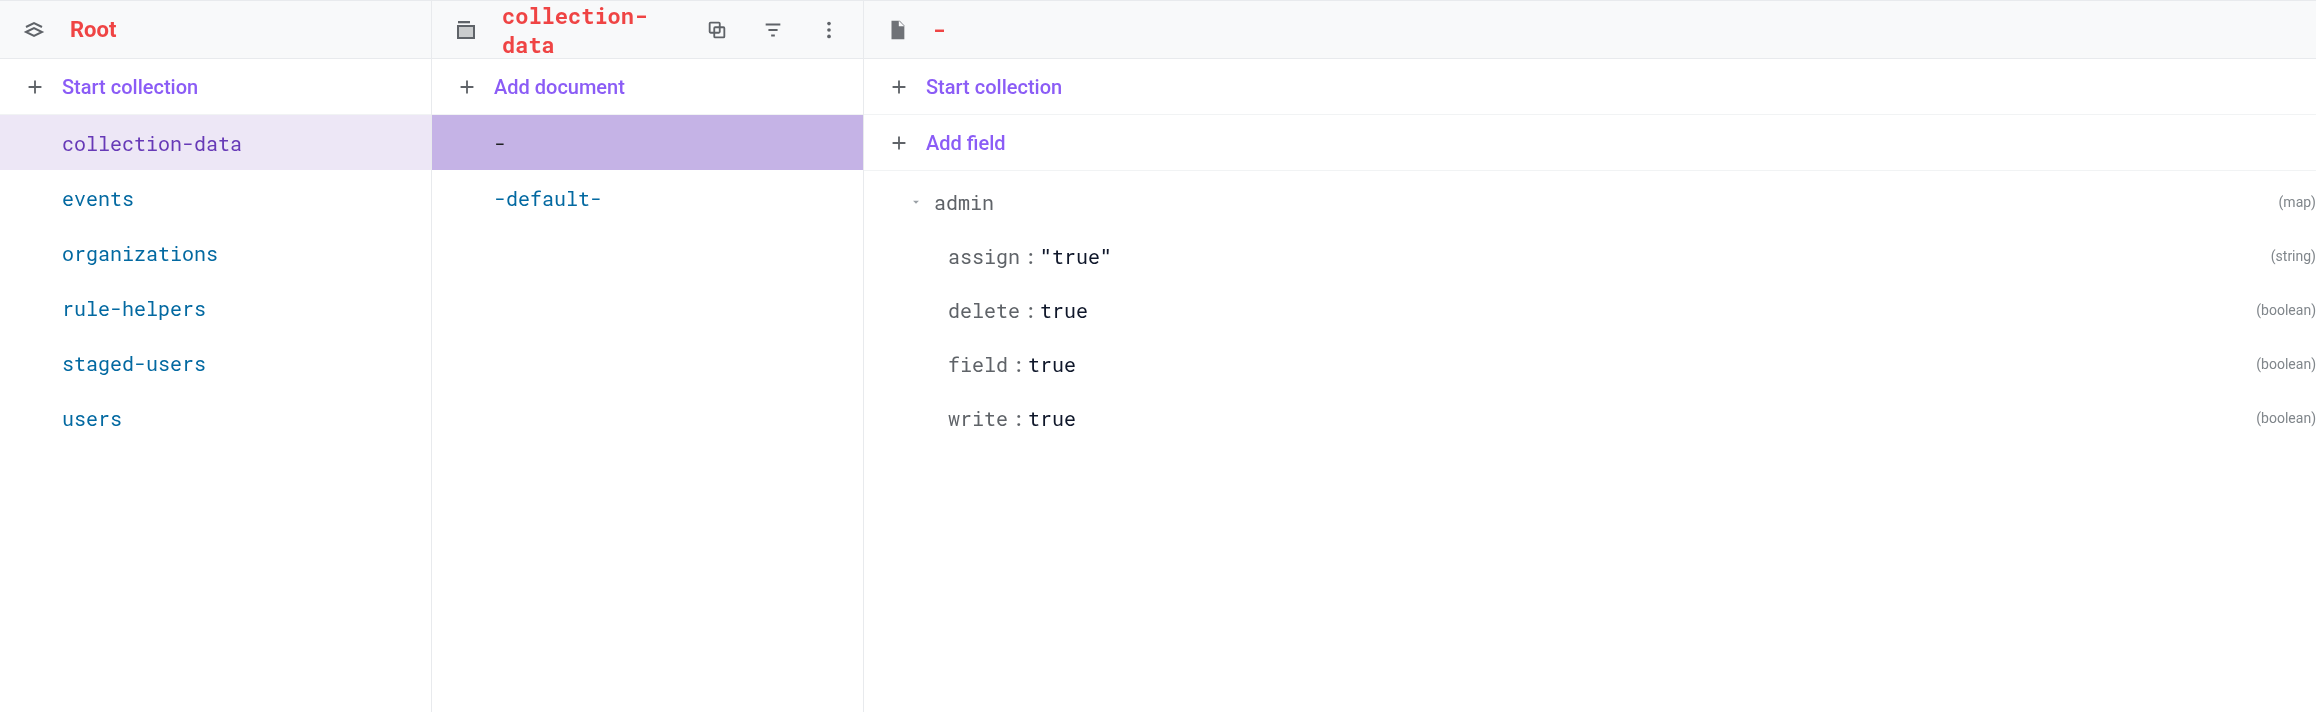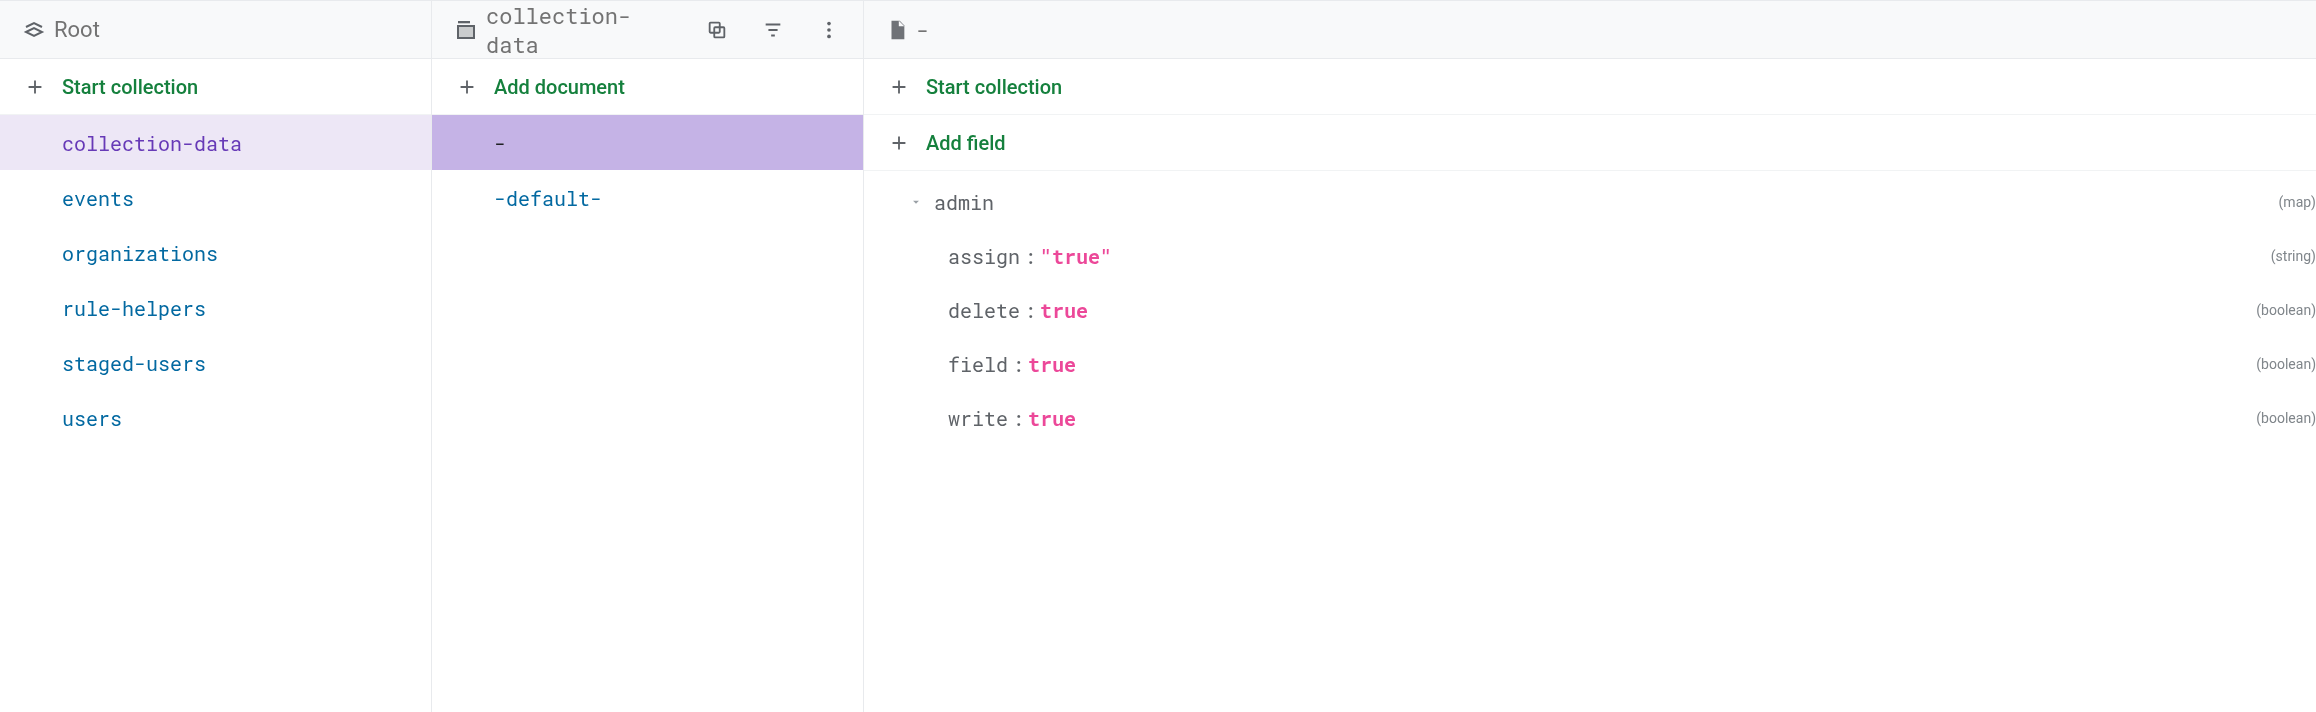--- a/index.html
+++ b/index.html
@@ -30,40 +30,40 @@
     display: flex;
     align-items: center;
     padding: 0 12px 0 22px;
     border-bottom: 1px solid #e8eaed;
     background: #f8f9fa;
     gap: 12px;
   }
   .col-header .title {
     flex: 1;
     font-size: 22px;
-    color: #737373;
-    font-weight: 400;
-    display: flex;
-    align-items: center;
-    gap: 8px;
+    color: #ef4444;
+    font-weight: 700;
+    display: flex;
+    align-items: center;
+    gap: 24px;
   }
   .col-header .title.mono { font-family: "Roboto Mono", Menlo, Consolas, monospace; }
   .col-header .title .ico { color: #5f6368; display:flex; align-items:center; }
 
   .action-row {
     height: 56px;
     display: flex;
     align-items: center;
     padding: 0 12px 0 24px;
     border-bottom: 1px solid #f1f3f4;
     gap: 16px;
   }
   .action-row .plus { color: #5f6368; display:flex; }
   .action-row .label {
-    color: #15803d;
+    color: #8b5cf6;
     font-size: 20px;
     font-weight: 500;
   }
 
   .list { flex: 1; overflow: auto; }
   .list-item {
     height: 55px;
     display: flex;
     align-items: center;
     padding-left: 62px;
@@ -87,21 +87,21 @@
   .field-row {
     display: flex;
     align-items: center;
     height: 54px;
     font-family: "Roboto Mono", Menlo, Consolas, monospace;
     font-size: 20px;
   }
   .field-row .chev { width: 44px; display:flex; justify-content:center; color:#9aa0a6; padding-left: 20px; }
   .field-row .key { color: #5f6368; }
   .field-row .colon { color: #5f6368; margin: 0 4px; }
-  .field-row .val { color: #ec4899; font-weight: 700; }
+  .field-row .val { color: #0f172a; font-weight: 400; }
   .field-row .val.str::before { content: '"'; font-weight:600; }
   .field-row .val.str::after { content: '"'; font-weight:600; }
   .field-row .type { margin-left: auto; color: #80868b; font-family: Roboto, Arial, sans-serif; font-size: 14px; }
   .field-row.lvl0 { padding-left: 20px; }
   .field-row.lvl1 { padding-left: 84px; }
   .field-row.lvl0 .key { padding-left: 6px; }
 
   svg { display:block; }
 </style>
 </head>

